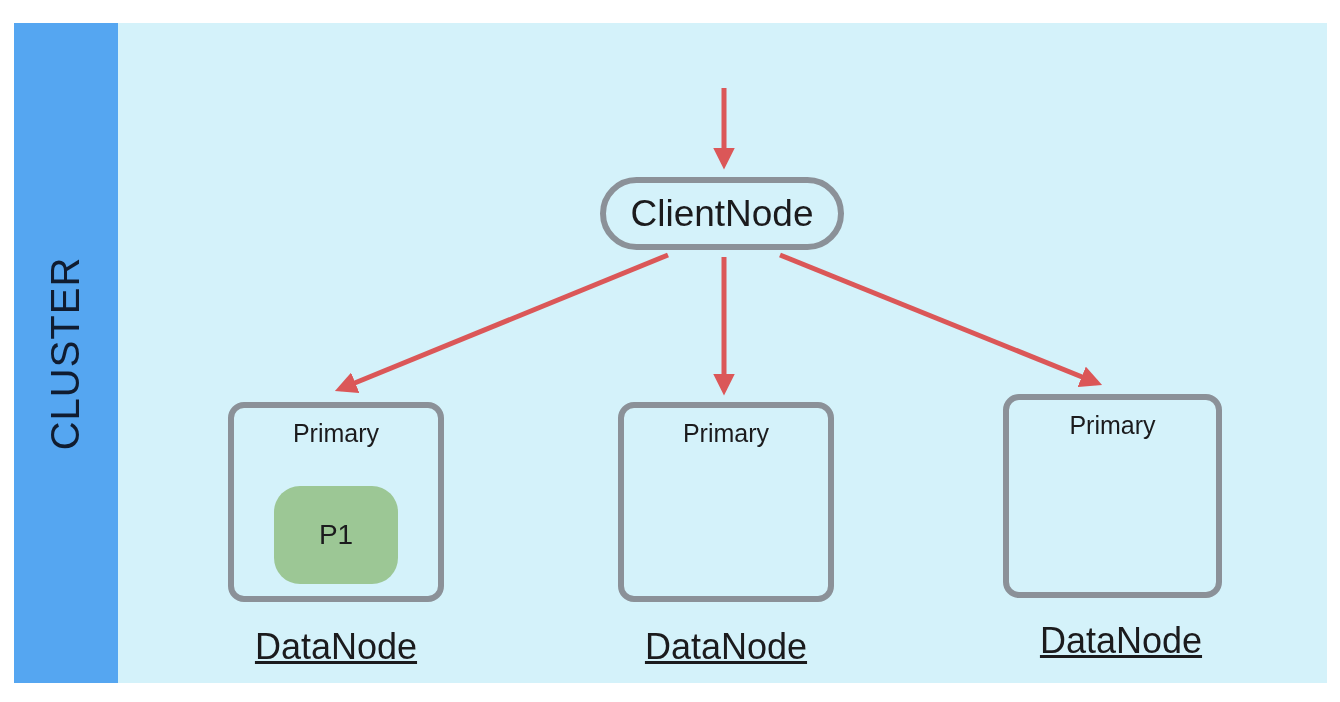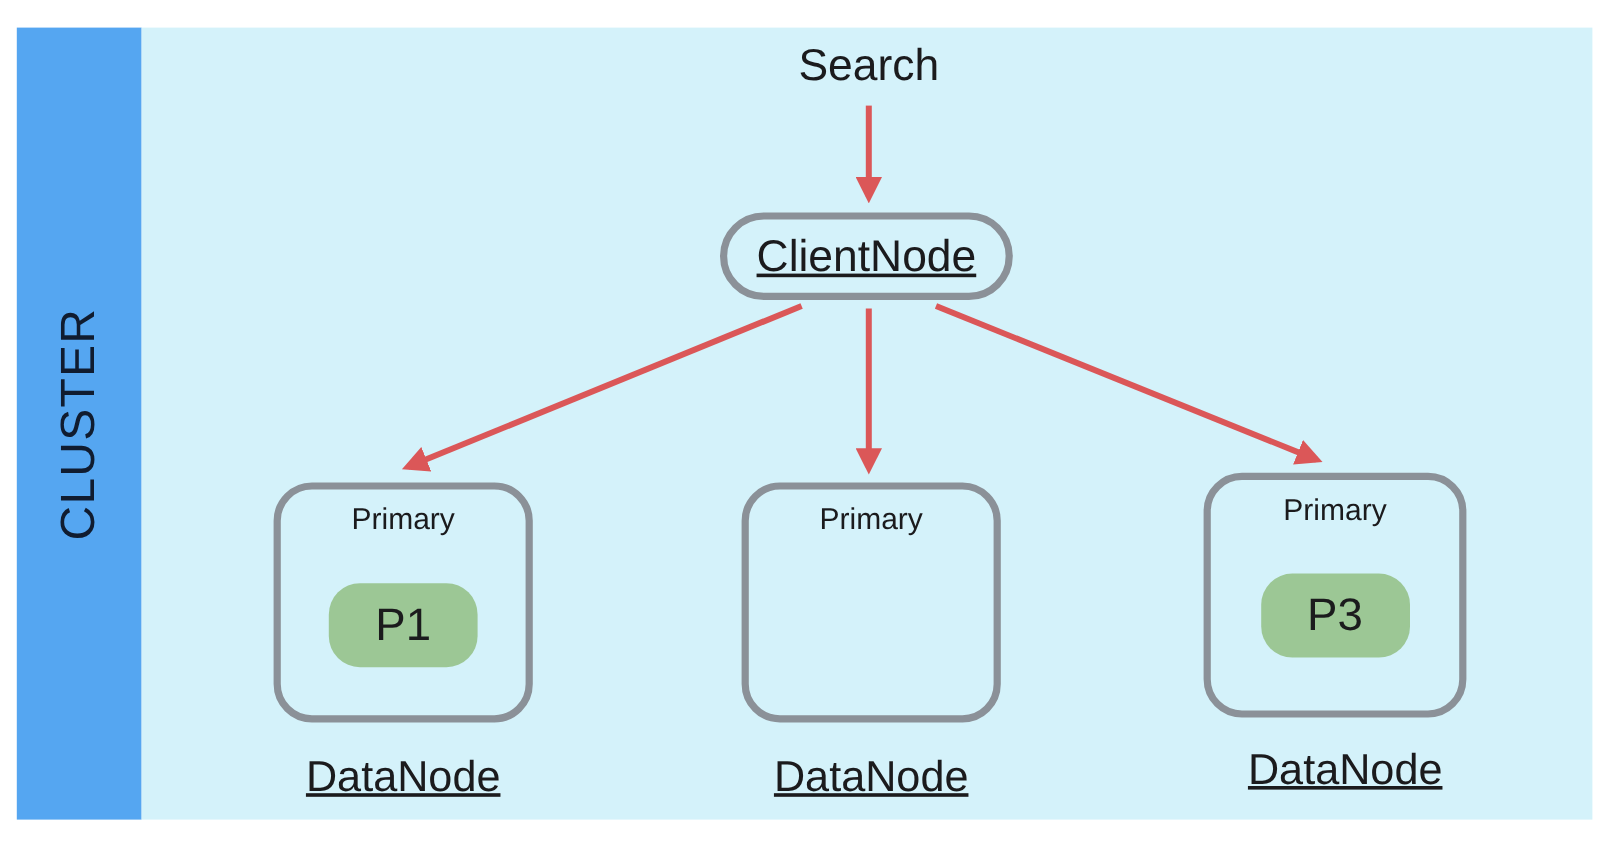--- a/index.html
+++ b/index.html
@@ -58,54 +58,53 @@
     top: 177px;
     width: 244px;
     height: 73px;
     box-sizing: border-box;
     border: 6px solid var(--node-border, #8b9198);
     border-radius: 38px;
     display: flex;
     align-items: center;
     justify-content: center;
     font-size: 37px;
-    text-decoration: underline;
   }
   .data-node {
     position: absolute;
     width: 216px;
     height: 200px;
     box-sizing: border-box;
     border: 6px solid var(--node-border, #8b9198);
-    border-radius: 32px;
+    border-radius: 16px;
   }
   .node-1 { left: 228px;  top: 402px; }
   .node-2 { left: 618px;  top: 402px; }
   .node-3 { left: 1003px; top: 394px; width: 219px; height: 204px; }
   .role {
     position: absolute;
     top: 11px;
     left: 0;
     right: 0;
     text-align: center;
     font-size: 25px;
   }
   .shard {
     position: absolute;
     top: 78px;
     left: 50%;
     transform: translateX(-50%);
     width: 124px;
-    height: 70px;
+    height: 98px;
     background: var(--shard-green, #9cc795);
     border-radius: 26px;
     display: flex;
     align-items: center;
     justify-content: center;
-    font-size: 38px;
+    font-size: 28px;
   }
   .node-caption {
     position: absolute;
     width: 260px;
     text-align: center;
     font-size: 36px;
     text-decoration: underline;
   }
   .caption-1 { left: 206px; top: 626px; }
   .caption-2 { left: 596px; top: 626px; }
@@ -128,44 +127,40 @@
 <body>
 
 <div class="canvas">
 
   <div class="band">
     <span class="band-label">CLUSTER</span>
   </div>
 
   <div class="area"></div>
 
-  <div class="search-label">Search</div>
 
   <div class="client-node">
     <span>ClientNode</span>
   </div>
 
   <div class="data-node node-1">
     <div class="role">Primary</div>
     <div class="shard">
       <span>P1</span>
     </div>
   </div>
   <div class="node-caption caption-1">DataNode</div>
 
   <div class="data-node node-2">
     <div class="role">Primary</div>
   </div>
   <div class="node-caption caption-2">DataNode</div>
 
   <div class="data-node node-3">
     <div class="role">Primary</div>
-    <div class="shard">
-      <span>P3</span>
-    </div>
   </div>
   <div class="node-caption caption-3">DataNode</div>
 
   <svg class="arrows" width="1340" height="702" viewBox="0 0 1340 702" aria-hidden="true">
     <defs>
       <marker id="ah" viewBox="0 0 10 10" refX="7.5" refY="5" markerWidth="4.4" markerHeight="4.4" orient="auto-start-reverse">
         <path class="head" d="M0,0 L10,5 L0,10 z"></path>
       </marker>
     </defs>
     <line x1="724" y1="88" x2="724" y2="164" marker-end="url(#ah)"></line>

